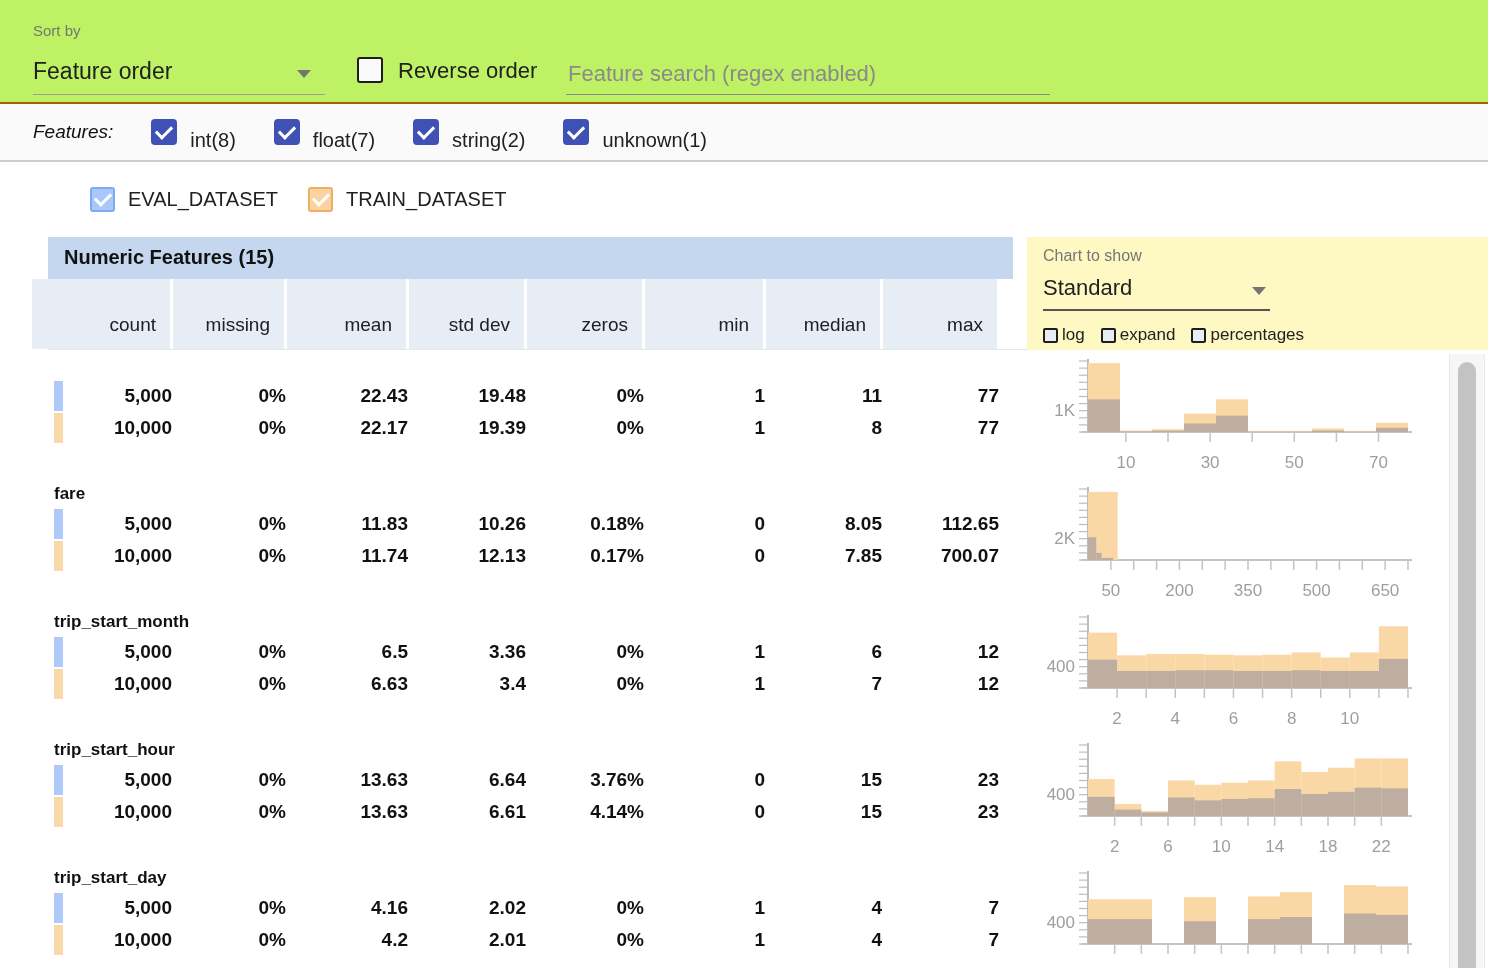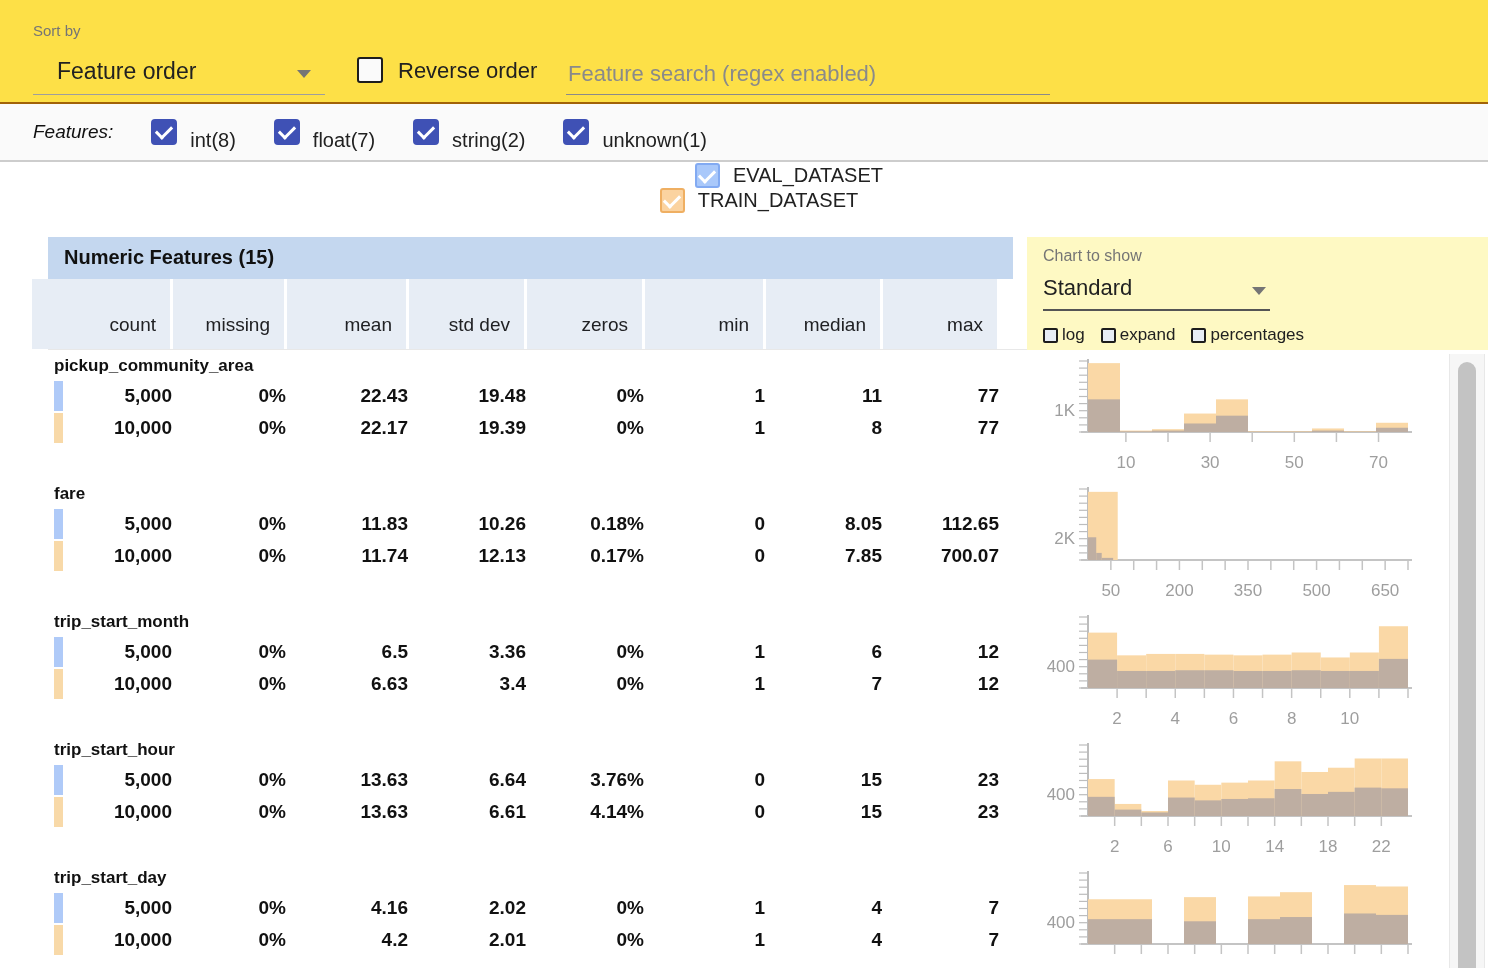--- a/index.html
+++ b/index.html
@@ -1,24 +1,24 @@
 <!DOCTYPE html>
 <html><head>
 <meta charset="utf-8">
 <style>
   html,body{margin:0;padding:0;background:#fff;}
   .screen{position:relative;width:1488px;height:968px;overflow:hidden;background:#fff;
           font-family:"Liberation Sans",sans-serif;color:#212121;}
   
-  .topbar{position:absolute;left:0;top:0;width:1488px;height:102px;background:#fde047;
+  .topbar{position:absolute;left:0;top:0;width:1488px;height:102px;background:#bef264;
           border-bottom:2px solid #a16207;}
   .sortby-label{position:absolute;left:33px;top:22px;font-size:15px;color:#757575;}
   .select-box{position:absolute;left:33px;top:52px;width:292px;height:42px;
               border-bottom:1px solid #9E9E9E;cursor:pointer;}
-  .select-box .val{position:absolute;left:0;top:6px;font-size:23px;color:#212121;margin-left:24px;}
+  .select-box .val{position:absolute;left:0;top:6px;font-size:23px;color:#212121;}
   .arrow{position:absolute;width:0;height:0;border-left:7px solid transparent;
          border-right:7px solid transparent;border-top:8px solid #757575;}
   .select-box .arrow{right:14px;top:18px;}
   .cbx{box-sizing:border-box;display:flex;align-items:center;justify-content:center;cursor:pointer;}
   .cbx .check{width:13px;height:7px;border-left:3px solid #fff;border-bottom:3px solid #fff;
               transform:rotate(-45deg) translate(1px,-1px);}
   .reverse-box{position:absolute;left:357px;top:57px;width:26px;height:26px;border:2px solid #1d1d1d;
                border-radius:3px;background:#FAFAFA;}
   .reverse-label{position:absolute;left:398px;top:58px;font-size:22px;color:#212121;}
   .search-input{position:absolute;left:566px;top:54px;width:480px;height:38px;background:transparent;
@@ -27,21 +27,21 @@
   .search-input::placeholder{color:#8a8a8a;}
   
   .filters-row{position:absolute;left:0;top:104px;width:1488px;height:56px;background:#FAFAFA;
                border-bottom:2px solid #CDCDCD;display:flex;align-items:center;}
   .filters-label{margin-left:33px;font-size:19px;color:#111;font-style:italic;}
   .filter-item{display:flex;align-items:center;margin-left:38px;}
   .filter-item .box{width:26px;height:26px;border-radius:4px;background:#3F51B5;border:2px solid #3F51B5;}
   .filter-item .lbl{margin-left:13px;font-size:20px;color:#212121;margin-top:16px;}
   
   .legend-row{position:absolute;left:0;top:163px;width:1488px;height:72px;display:flex;
-              align-items:center;background:#fff;flex-direction:column;}
+              align-items:center;background:#fff;}
   .legend-item{display:flex;align-items:center;margin-left:30px;}
   .legend-item:first-child{margin-left:90px;}
   .legend-item .box{width:25px;height:25px;border-radius:3px;}
   .legend-item .lbl{margin-left:13px;font-size:20px;color:#212121;}
   
   .title-band{position:absolute;left:48px;top:237px;width:965px;height:42px;background:#C4D7EF;}
   .title-band span{display:block;padding:9px 0 0 16px;font-size:20px;font-weight:bold;color:#111;}
   .grid8{display:grid;grid-template-columns:138px 114px 122px 118px 118px 121px 117px 117px;}
   .col-header{position:absolute;left:32px;top:279px;width:965px;height:70px;}
   .hcell{box-sizing:border-box;background:#E7EDF5;display:flex;align-items:flex-end;
@@ -167,21 +167,20 @@
         </span>
         <span class="chart-opt">
           <span class="box cbx"></span>
           <span class="lbl">percentages</span>
         </span>
       </div>
   </div>
 
   <div id="features-area">
       <div class="feature-block" style="top: 352px;">
-        <div class="feat-name">pickup_community_area</div>
         <div class="stat-row grid8" style="top: 28px;">
           <div class="cell">5,000<span class="swatch" style="background: rgb(175, 202, 248);"></span></div>
           <div class="cell">0%</div>
           <div class="cell">22.43</div>
           <div class="cell">19.48</div>
           <div class="cell">0%</div>
           <div class="cell">1</div>
           <div class="cell">11</div>
           <div class="cell">77</div>
         </div>

